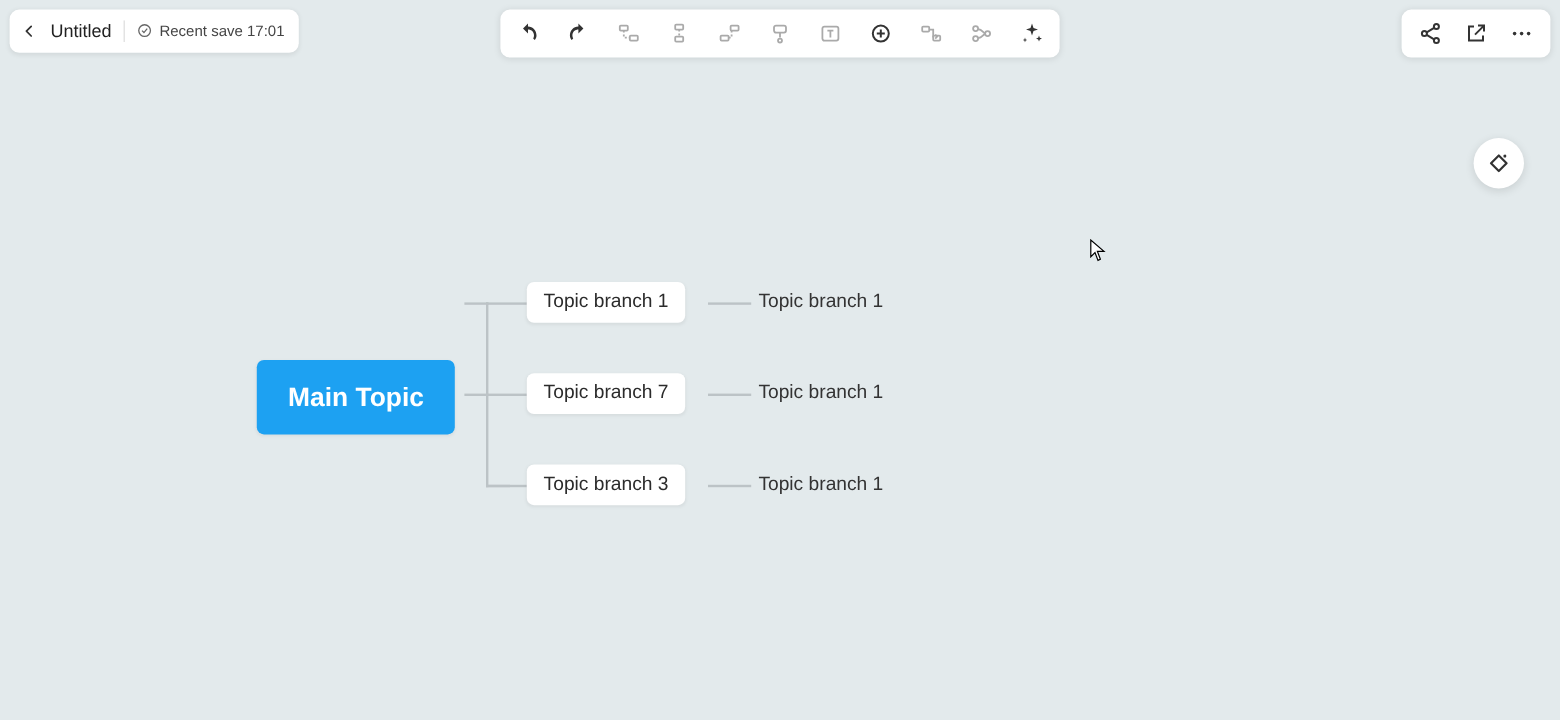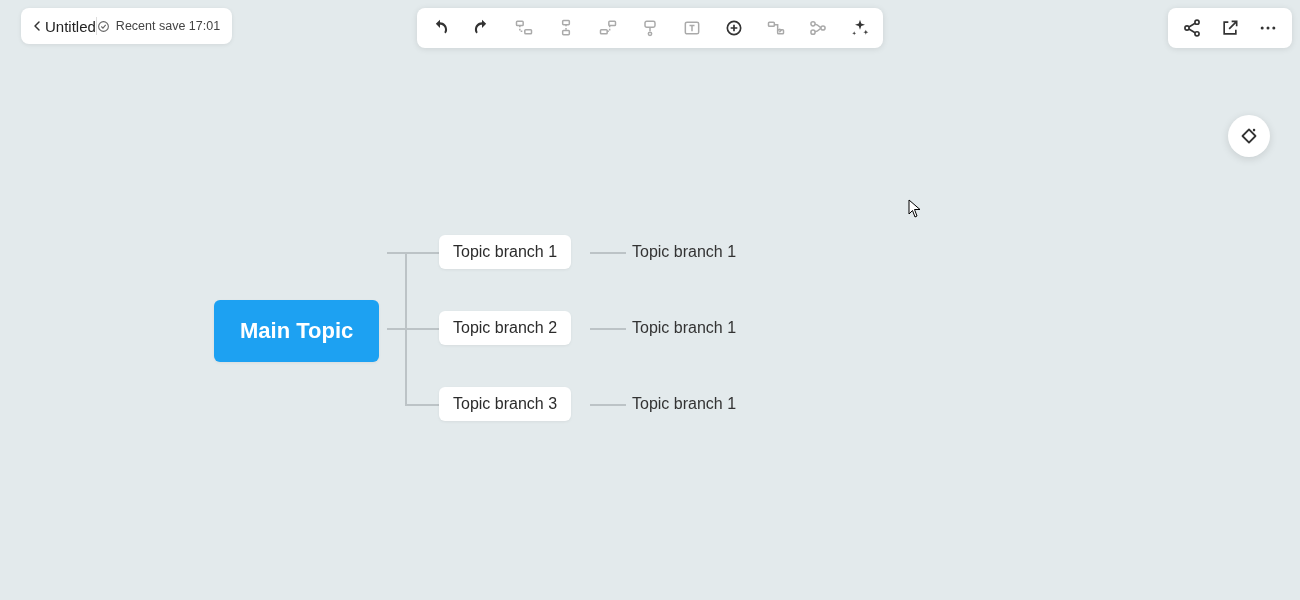--- a/index.html
+++ b/index.html
@@ -9,36 +9,37 @@
     background: #e3eaec;
     font-family: -apple-system, BlinkMacSystemFont, "Segoe UI", Arial, sans-serif;
     position: relative;
     overflow: hidden;
   }
 
   
   .title-pill {
     position: absolute;
     top: 8px;
-    left: 21px;
+    left: 8px;
     height: 36px;
     background: #fff;
     border-radius: 8px;
     display: flex;
     align-items: center;
     padding: 0 12px 0 8px;
     box-shadow: 0 1px 4px rgba(0,0,0,0.08);
+    gap: 10px;
   }
   .back-chevron {
     display:flex;align-items:center;justify-content:center;
     width:16px;height:16px;color:#333;cursor:pointer;
   }
   .doc-title { font-size: 15px; color:#222; font-weight:500; cursor:pointer;}
   .vr { width:1px;height:18px;background:#ddd; }
-  .save-status { display:flex;align-items:flex-end;gap:6px;color:#444;font-size:12.5px;}
+  .save-status { display:flex;align-items:flex-start;gap:6px;color:#444;font-size:12.5px;}
   .save-status svg { width:13px;height:13px;stroke:#666; }
 
   
   .toolbar {
     position:absolute;
     top:8px;
     left:50%;
     transform:translateX(-50%);
     height:40px;
     background:#fff;
@@ -255,21 +256,21 @@
   <div class="connector" style="left:590px;top:404px;width:36px;height:1.5px;"></div>
 
   <div class="node main" style="left:214px;top:300px;">
     <span>Main Topic</span>
   </div>
 
   <div class="node" style="left:439px;top:235px;">
     <span>Topic branch 1</span>
   </div>
   <div class="node" style="left:439px;top:311px;">
-    <span>Topic branch 2</span>
+    <span>Topic branch 7</span>
   </div>
   <div class="node" style="left:439px;top:387px;text-align:center;">
     <span>Topic branch 3</span>
   </div>
 
   <div class="leaf" style="left:632px;top:243px;">
     <span>Topic branch 1</span>
   </div>
   <div class="leaf" style="left:632px;top:319px;">
     <span>Topic branch 1</span>

